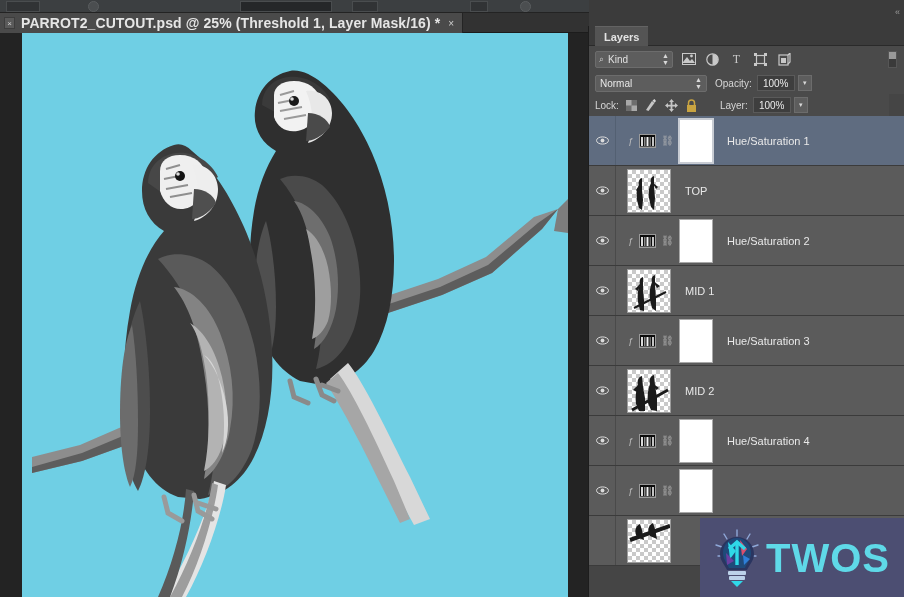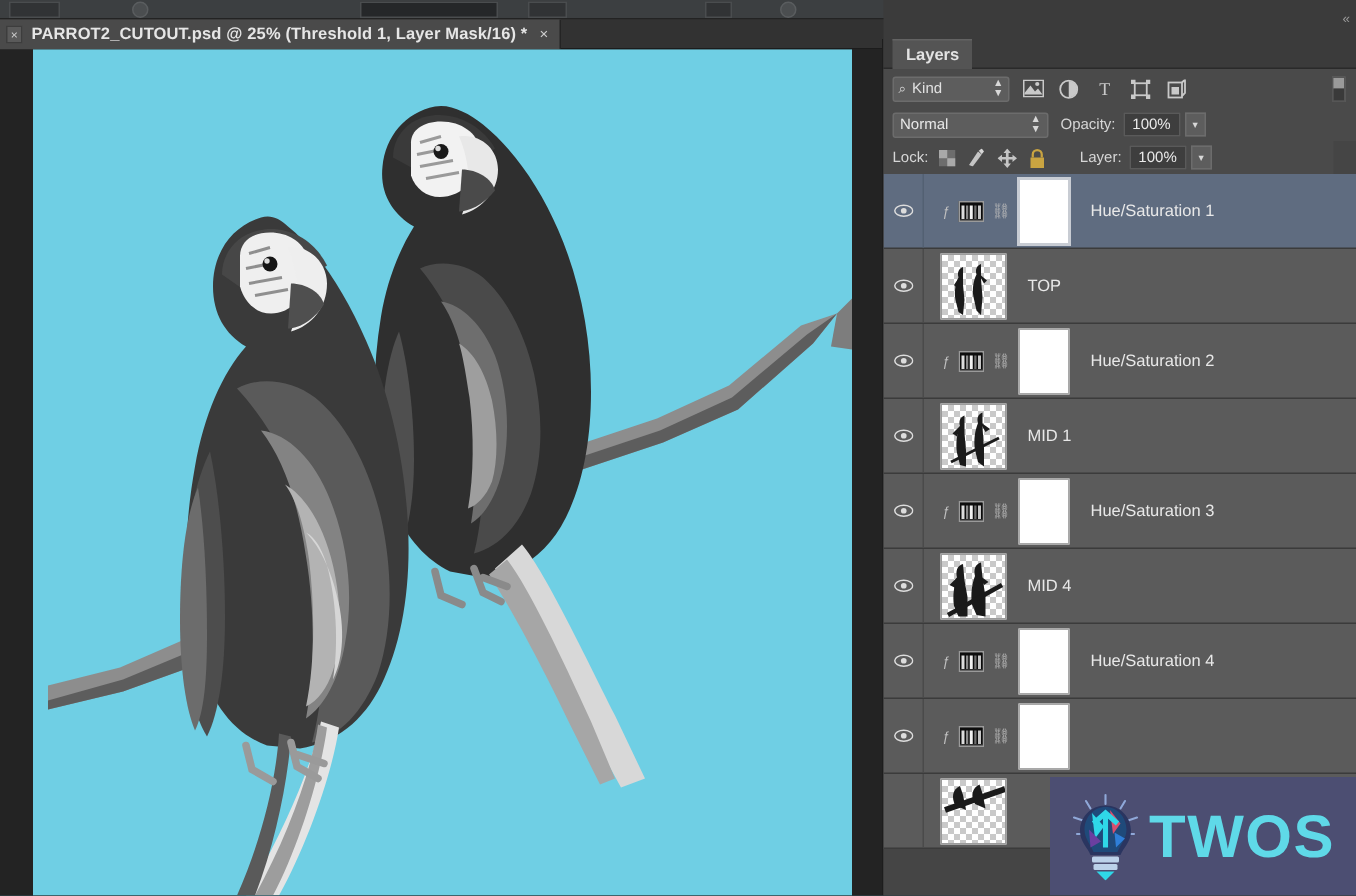--- a/index.html
+++ b/index.html
@@ -42,21 +42,21 @@
     padding: 0 8px 0 4px;
     background: #4a4a4a;
     border-right: 1px solid #242424;
   }
   .doc-tab .x-box {
     width: 11px; height: 12px; background: #5a5a5a;
     color: #d0d0d0; font-size: 8px; line-height: 12px; text-align: center;
     border: 1px solid #3d3d3d;
   }
   .doc-tab .doc-title {
-    color: #e6e6e6; font-size: 11px; font-weight: bold;
+    color: #e6e6e6; font-size: 14px; font-weight: bold;
     white-space: nowrap; letter-spacing: .1px;
   }
   .doc-tab .tab-close { color: #cfcfcf; font-size: 10px; padding-left: 2px; }
 
   
   .canvas-area {
     position: absolute; left: 0; top: 33px; width: 588px; height: 564px;
     background: #232323;
   }
   .canvas-doc {
@@ -116,21 +116,21 @@
   }
   .filter-toggle i { display:block; flex:1; }
   .filter-toggle i.on { background:#9a9a9a; }
   .filter-toggle i.off { background:#3a3a3a; }
 
   .blend-row {
     position: absolute; left: 0; top: 46px; width: 316px; height: 22px;
     background: #4a4a4a; display: flex; align-items: center; padding-left: 6px;
   }
   .blend-select {
-    width: 104px; height: 17px; background: #5d5d5d; border: 1px solid #6c6c6c;
+    width: 112px; height: 17px; background: #5d5d5d; border: 1px solid #6c6c6c;
     border-radius: 2px; display: flex; align-items: center; padding: 0 4px;
     color: #e8e8e8; font-size: 10px;
   }
   .blend-select .stepper { margin-left: auto; font-size: 7px; line-height: 7px; color: #d8d8d8; }
   .lbl { color: #d6d6d6; font-size: 10px; margin-left: 8px; }
   .numbox {
     width: 38px; height: 16px; background: #3e3e3e; border: 1px solid #5a5a5a;
     color: #eaeaea; font-size: 10px; display: flex; align-items: center; justify-content: center;
     margin-left: 5px;
   }
@@ -562,21 +562,21 @@
         </div>
         <span class="pix-thumb">
           <svg width="44" height="44" viewBox="0 0 44 44">
             <path d="M14 6 C10 7 9 11 10 15 C8 20 7 27 8 34 L11 41 L17 41 L17 28 L15 17 Z" fill="#1a1a1a"></path>
             <path d="M26 5 C22 6 21 10 22 14 C20 19 19 26 20 33 L23 40 L29 41 L29 28 L27 15 Z" fill="#1a1a1a"></path>
             <path d="M11 14 L5 20 L9 22 Z" fill="#1a1a1a"></path>
             <path d="M24 13 L31 18 L28 20 Z" fill="#1a1a1a"></path>
             <path d="M4 40 L40 20" stroke="#1a1a1a" stroke-width="3" fill="none"></path>
           </svg>
         </span>
-        <span class="layer-name underlined">MID 4</span>
+        <span class="layer-name underlined">MID 2</span>
       </div>
 
       <div class="layer-row">
         <div class="eye-cell">
           <span class="eye">
             <svg width="13" height="9" viewBox="0 0 13 9">
               <ellipse cx="6.5" cy="4.5" rx="6" ry="3.6" fill="none" stroke="#dcdcdc" stroke-width="1"></ellipse>
               <circle cx="6.5" cy="4.5" r="1.9" fill="#dcdcdc"></circle>
             </svg>
           </span>

